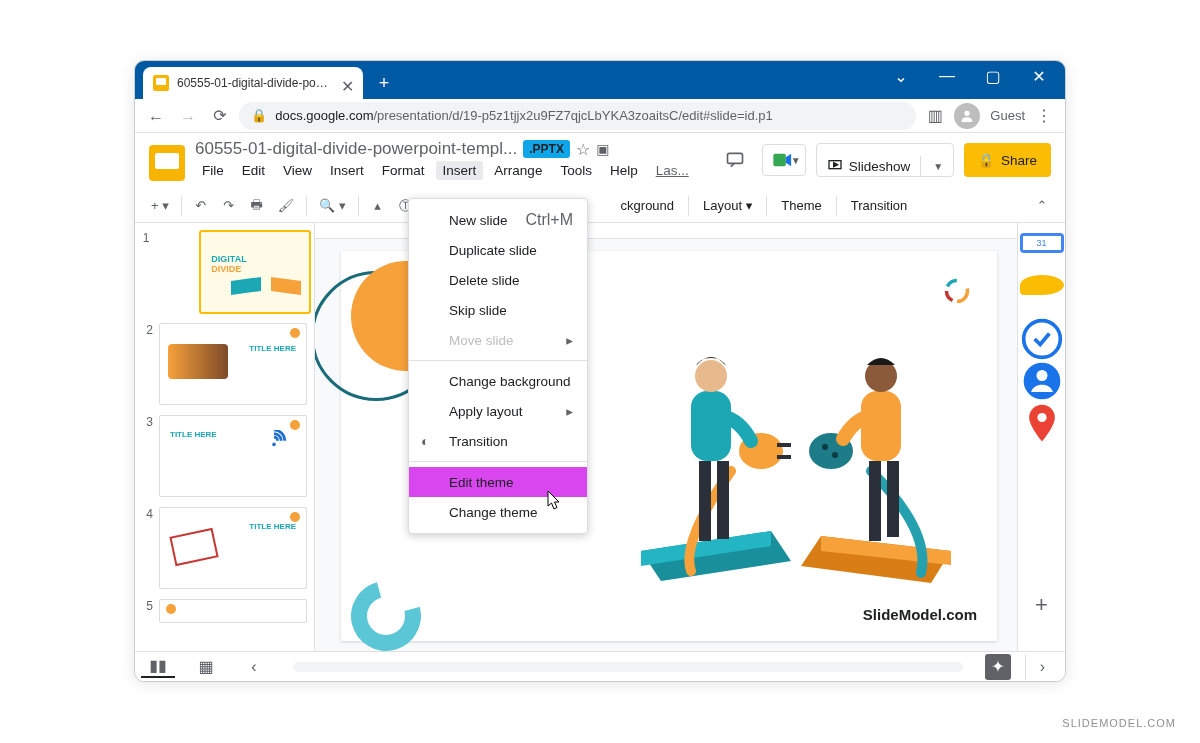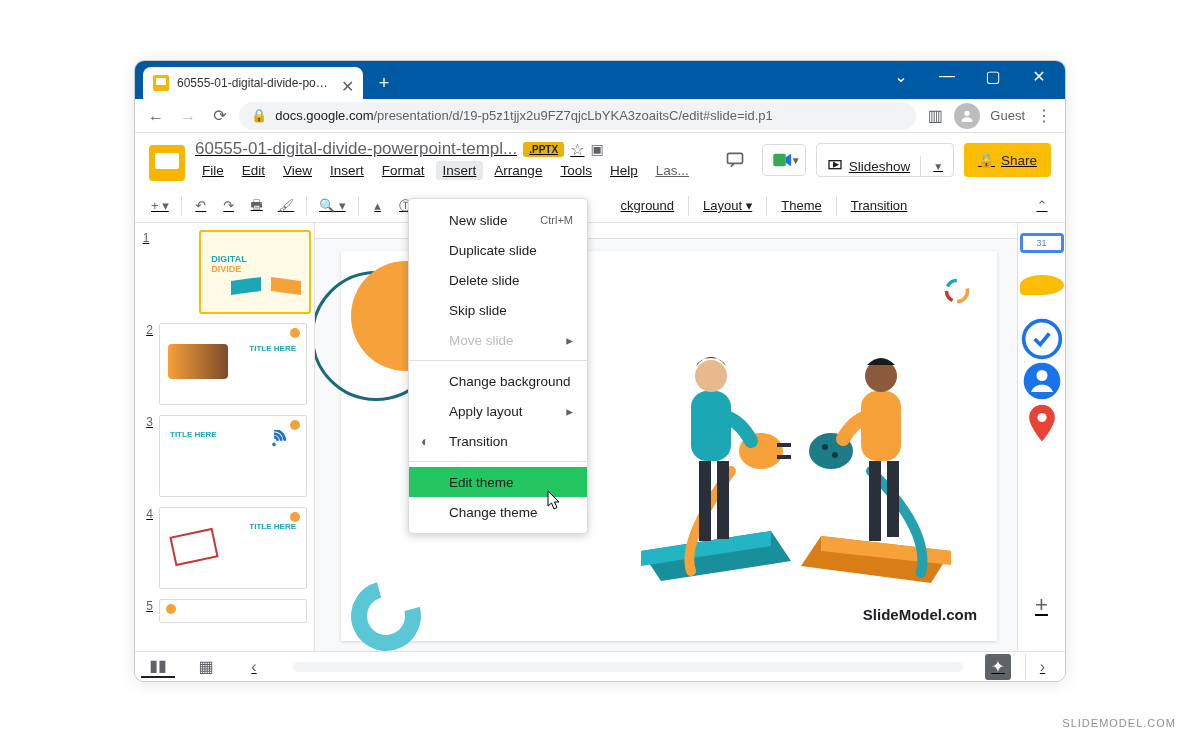--- a/index.html
+++ b/index.html
@@ -15,28 +15,28 @@
 .win-controls { position:absolute; right:0; top:0; display:flex; gap:2px; padding-right:4px; }
 .win-btn { width:44px; height:30px; display:flex; align-items:center; justify-content:center; color:#fff; }
 .win-chevron { width:44px; height:30px; display:flex; align-items:center; justify-content:center; color:#fff; }
 .addrbar { height: 34px; display: flex; align-items: center; padding: 4px 8px; gap: 6px; background:#fff; border-bottom:1px solid #e0e0e0; }
 .nav-icon { width:26px; height:26px; display:flex; align-items:center; justify-content:center; color:#5f6368; border-radius:50%; }
 .url-field { flex:1; height:28px; background:#f1f3f4; border-radius:14px; display:flex; align-items:center; padding:0 12px; gap:8px; font-size:13px; color:#5f6368; }
 .url-text { color:#202124; }
 .guest-avatar { width:26px; height:26px; border-radius:50%; background:#bdbdbd; display:flex; align-items:center; justify-content:center; }
 .guest-label { font-size:13px; color:#5f6368; margin-left:4px; }
 
-.app-area { flex:1; display:flex; flex-direction:column; background:#fff; position:relative;text-decoration:underline; }
+.app-area { flex:1; display:flex; flex-direction:column; background:#fff; position:relative; }
 .app-header { height:56px; display:flex; align-items:flex-start; padding:6px 14px 0 14px; gap:10px; }
 .slides-logo { width:36px; height:36px; background:#f8b500; border-radius:4px; position:relative; margin-top:6px;}
 .slides-logo::after{content:"";position:absolute;left:6px;top:8px;width:24px;height:16px;background:#fff;border-radius:2px;}
 .doc-titles { display:flex; flex-direction:column; gap:2px; flex:1; }
 .doc-title-row { display:flex; align-items:center; gap:6px; }
 .doc-title { font-size:17px; color:#5f6368; white-space:nowrap; overflow:hidden; text-overflow:ellipsis; max-width:360px;}
-.pptx-badge { background:#eab308; color:#202124; font-size:10px; font-weight:bold; padding:2px 6px; border-radius:3px; }
+.pptx-badge { background:#0ea5e9; color:#202124; font-size:12px; font-weight:bold; padding:2px 6px; border-radius:3px; }
 .star-icon { color:#5f6368; font-size:16px; }
 .menus { display:flex; gap:4px; font-size:13.5px; color:#202124; }
 .menu-item { padding:2px 7px; border-radius:3px; }
 .menu-item.open { background:#e8eaed; }
 .menu-item.last { text-decoration: underline; color:#5f6368;}
 .header-right { display:flex; align-items:center; gap:10px; margin-top:4px;}
 .hdr-btn-round { width:34px; height:34px; border-radius:50%; display:flex; align-items:center; justify-content:center; color:#5f6368;}
 .meet-chip { width:44px; height:32px; border:1px solid #dadce0; border-radius:4px; display:flex; align-items:center; justify-content:center; position:relative;}
 .slideshow-btn { height:34px; border:1px solid #dadce0; border-radius:4px; display:flex; align-items:center; padding:12px 4px 0 10px; gap:6px; font-size:13.5px; color:#202124;}
 .share-btn { height:34px; background:#fbbc04; border-radius:4px; display:flex; align-items:center; padding:0 14px; gap:6px; font-size:13.5px; color:#202124; font-weight:500;}
@@ -54,23 +54,23 @@
 .thumb { width:148px; height:82px; border:1px solid #dadce0; border-radius:2px; background:#fff; position:relative; overflow:hidden;}
 .thumb.selected { outline:2px solid #fbbc04; outline-offset:-1px; background:#fffbe6;margin-left:45px;}
 .canvas-area { flex:1; background:#f8f9fa; position:relative; overflow:hidden;}
 .ruler-h { height:16px; background:#fff; border-bottom:1px solid #e0e0e0;}
 .canvas-pad { position:absolute; left:26px; top:28px; right:20px; bottom:10px; background:#fff; box-shadow:0 1px 3px rgba(0,0,0,0.15);}
 .rightbar { width:48px; border-left:1px solid #e0e0e0; display:flex; flex-direction:column; align-items:center; padding-top:10px; gap:22px;}
 .rb-icon { width:44px; height:20px; border-radius:4px; }
 
 .dropdown { position:absolute; left:408px; top:198px; width:180px; background:#fff; border:1px solid #dadce0; border-radius:4px; box-shadow:0 2px 8px rgba(0,0,0,0.2); padding:6px 0; z-index:50;}
 .dd-item { height:30px; display:flex; align-items:center; padding:0 16px 0 40px; font-size:13.5px; color:#202124; position:relative;}
-.dd-item.hover { background:#22c55e;}
+.dd-item.hover { background:#d946ef;}
 .dd-item.disabled { color:#bdbdbd;}
-.dd-shortcut { position:absolute; right:14px; color:#5f6368; font-size:11px;}
+.dd-shortcut { position:absolute; right:14px; color:#5f6368; font-size:16px;}
 .dd-arrow { position:absolute; right:14px; color:#5f6368;}
 .dd-sep { height:1px; background:#e0e0e0; margin:5px 0;}
 .dd-icon { position:absolute; left:12px; color:#5f6368; }
 
 .statusbar { height:30px; border-top:1px solid #e0e0e0; display:flex; align-items:center; padding:0 6px; gap:14px; position:relative;}
 .sb-btn { width:34px; height:22px; display:flex; align-items:center; justify-content:center; color:#5f6368;}
 .sb-expand { margin-left:auto; width:26px; height:26px; background:#5f6368; border-radius:3px; display:flex; align-items:center; justify-content:center; color:#fff;}
 .sb-chev { width:34px; height:26px; border-left:1px solid #e0e0e0; display:flex; align-items:center; justify-content:center; color:#5f6368;} 
 .footer-wm { position:absolute; right:24px; bottom:14px; font-size:11px; letter-spacing:1px; color:#909090;}
 .cursor { position:absolute; left:546px; top:490px; z-index:60; pointer-events:none;}

